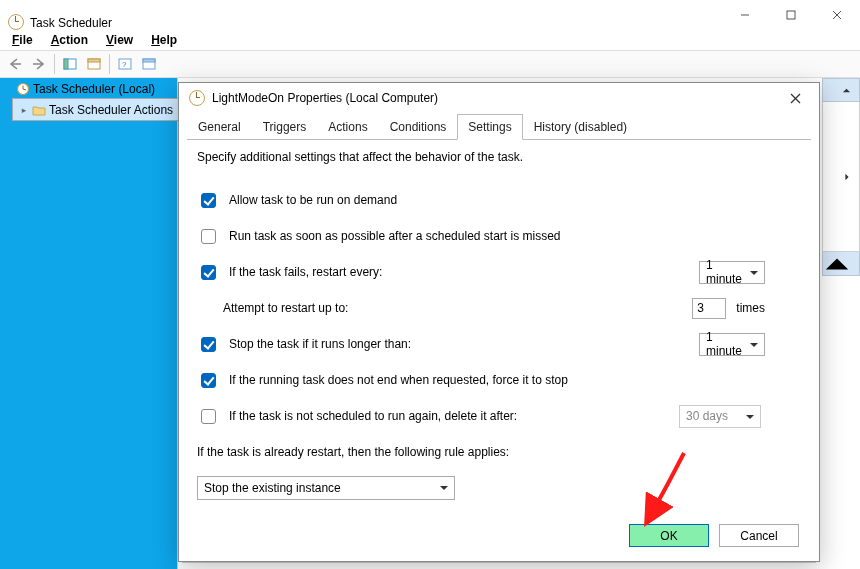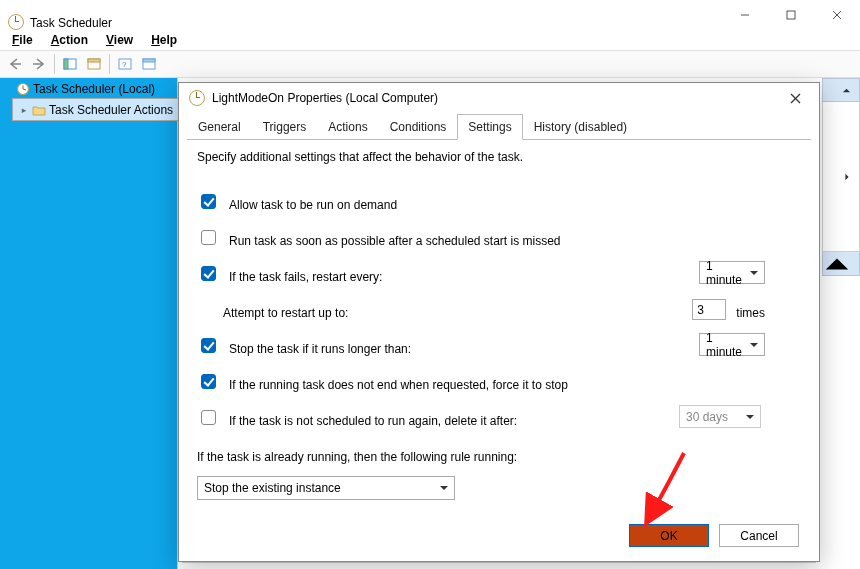--- a/index.html
+++ b/index.html
@@ -52,39 +52,39 @@
   .dlg-close { width:28px; height:22px; display:flex; align-items:center; justify-content:center; }
   .dlg-close svg { width:11px; height:11px; stroke:#333; stroke-width:1.3; }
 
   .tabs { display:flex; padding:0 8px; height:26px; align-items:flex-end; }
   .tab { padding:5px 10px 5px; font-size:12px; border:1px solid transparent; position:relative; top:1px; color:#222; }
   .tab.active { border:1px solid #bbb; border-bottom:1px solid #fff; background:#fff; }
   .tab-line { margin:0 8px; border-top:1px solid #bbb; }
 
   .dlg-body { padding:10px 18px 0 18px; }
   .desc { margin-bottom:24px; }
-  .row { display:flex; align-items:flex-end; min-height:24px; margin-bottom:12px; }
+  .row { display:flex; align-items:center; min-height:24px; margin-bottom:12px; }
   .row .lbl { margin-left:10px; }
   .row .sp { flex:1; }
   .ck { appearance:none; width:15px; height:15px; border:1px solid #888; border-radius:3px; background:#fff; position:relative; cursor:pointer; }
   .ck:checked { background:#0067c0; border-color:#0067c0; }
   .ck:checked::after { content:""; position:absolute; left:4px; top:1px; width:4px; height:8px; border:solid #fff; border-width:0 2px 2px 0; transform:rotate(40deg); }
   .row.indent { padding-left:26px; }
 
   .sel { height:23px; border:1px solid #aaa; background:#fff; padding:2px 20px 2px 6px; font-size:12px; position:relative; display:inline-flex; align-items:center; }
   .sel::after { content:""; position:absolute; right:6px; top:9px; border:4px solid transparent; border-top-color:#333; }
   .sel.disabled { color:#888; border-color:#ccc; }
   .sel.w66 { width:66px; }
   .sel.w70 { width:82px; }
   .numin { width:34px; height:21px; border:1px solid #aaa; padding:2px 4px; font-size:12px; background:#fff; }
   .wide-sel { width:258px; height:24px; }
 
   .dlg-footer { position:absolute; bottom:14px; right:20px; display:flex; gap:10px; }
   .btn { width:80px; height:23px; border:1px solid #aaa; background:#fff; display:flex; align-items:center; justify-content:center; font-size:12px; }
-  .btn.primary { border:1px solid #0067c0; background:#c2410c; }
+  .btn.primary { border:1px solid #0067c0; background:#86efac; }
 
   
   .arrow-annot { position:absolute; left:636px; top:448px; pointer-events:none; }
   .arrow-annot svg { overflow:visible; }
 </style>
 </head>
 <body>
 
 <div class="titlebar">
   <span class="app-icon"></span>
@@ -261,21 +261,21 @@
     </div>
 
     <div class="row">
       <input type="checkbox" class="ck" style="">
       <span class="lbl">If the task is not scheduled to run again, delete it after:</span>
       <span class="sp"></span>
       <span class="sel w70 disabled" style="margin-right:40px">30 days</span>
     </div>
 
     <div class="row" style="margin-top:4px;">
-      <span>If the task is already running, then the following rule running:</span>
+      <span>If the task is already restart, then the following rule applies:</span>
     </div>
 
     <div class="row">
       <span class="sel wide-sel">Stop the existing instance</span>
     </div>
   </div>
 
   <div class="dlg-footer">
     <div class="btn primary">OK</div>
     <div class="btn">Cancel</div>

